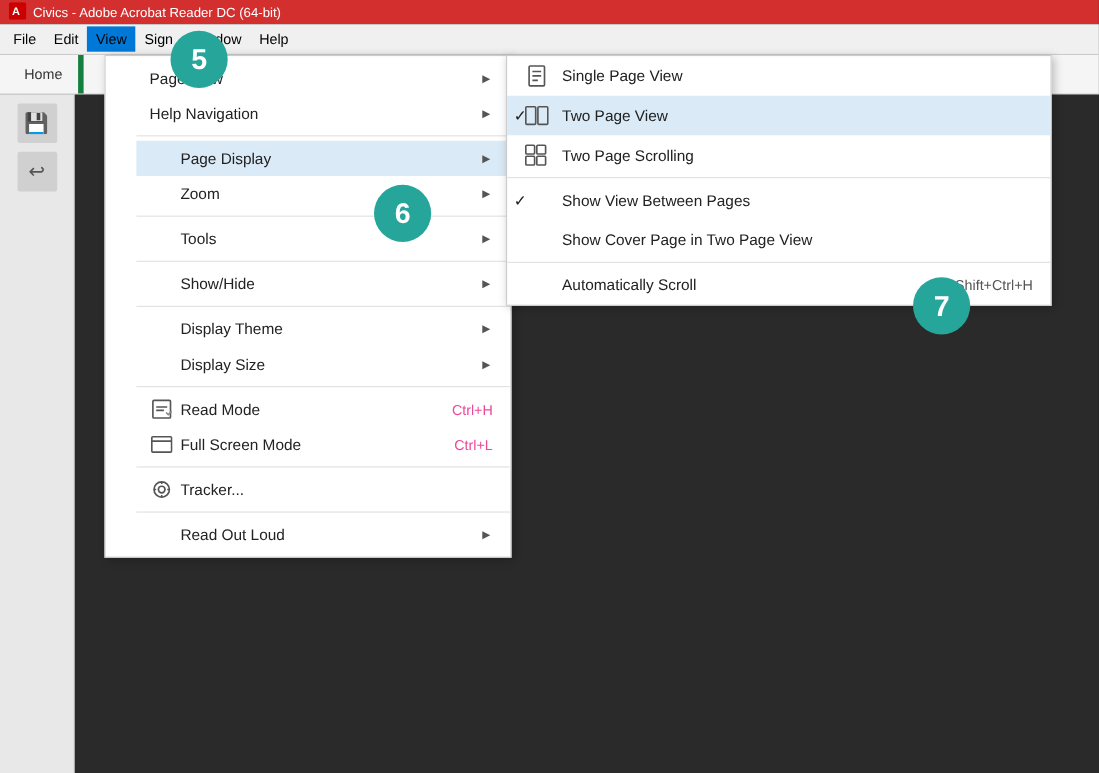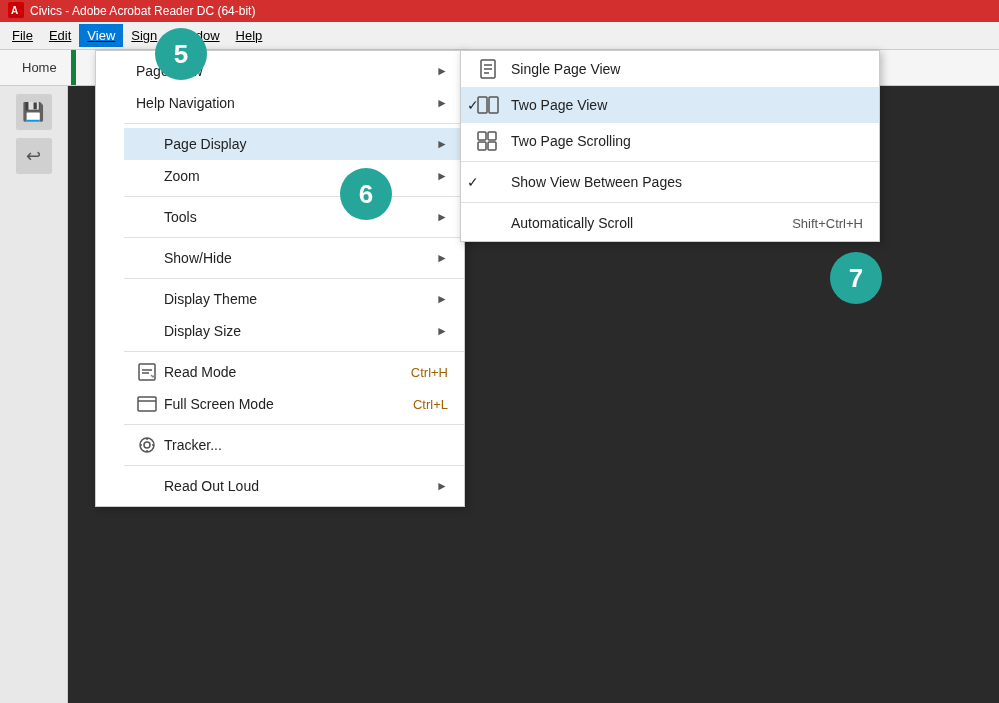--- a/index.html
+++ b/index.html
@@ -29,31 +29,30 @@
     
     .menu-bar {
       position: absolute;
       top: 22px; left: 0; right: 0;
       height: 28px;
       background: #f0f0f0;
       display: flex;
       align-items: center;
       padding: 0 4px;
       border-bottom: 1px solid #ccc;
-      text-decoration: underline;
     }
     .menu-item {
       padding: 4px 8px;
       cursor: pointer;
       font-size: 13px;
       color: #000;
     }
     .menu-item.active {
       background: #0078d7;
-      color: #ffffff;
+      color: #000000;
     }
 
     
     .toolbar {
       position: absolute;
       top: 50px; left: 0; right: 0;
       height: 36px;
       background: #f5f5f5;
       border-bottom: 1px solid #ccc;
       display: flex;
@@ -137,35 +136,35 @@
       display: flex; align-items: center; justify-content: center;
       color: #555;
       font-size: 16px;
     }
     .dropdown-item .item-label {
       flex: 1;
       font-size: 14px;
     }
     .dropdown-item .item-shortcut {
       font-size: 13px;
-      color: #a16207;
+      color: #ec4899;
       margin-left: 20px;
     }
     .dropdown-item .item-arrow {
       font-size: 12px;
       color: #555;
       margin-left: 8px;
     }
 
     
     .submenu {
       position: absolute;
       top: 50px;
       left: 460px;
-      width: 420px;
+      width: 496px;
       background: white;
       border: 1px solid #ccc;
       box-shadow: 2px 2px 8px rgba(0,0,0,0.25);
       z-index: 100;
     }
     .submenu-item {
       display: flex;
       align-items: center;
       padding: 8px 16px 8px 50px;
       cursor: pointer;
@@ -384,20 +383,23 @@
     <span class="sub-label">Two Page Scrolling</span>
   </div>
 
   <hr class="submenu-divider">
 
   <div class="submenu-item">
     <span class="sub-check">✓</span>
     <span class="sub-label">Show View Between Pages</span>
   </div>
 
+  <div class="submenu-item">
+    <span class="sub-label">Show Cover Page in Two Page View</span>
+  </div>
 
   <hr class="submenu-divider">
 
   <div class="submenu-item">
     <span class="sub-label">Automatically Scroll</span>
     <span class="sub-shortcut">Shift+Ctrl+H</span>
   </div>
 </div>
 
 <div class="badge badge-5">

